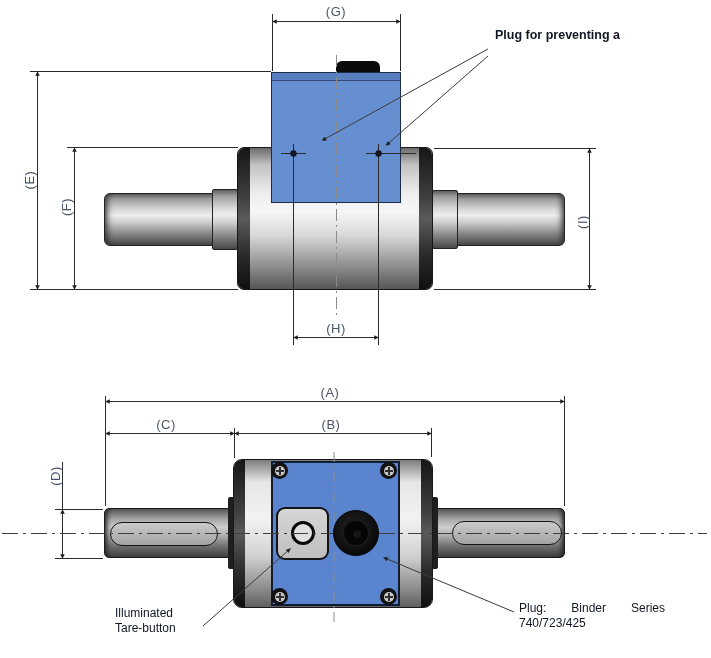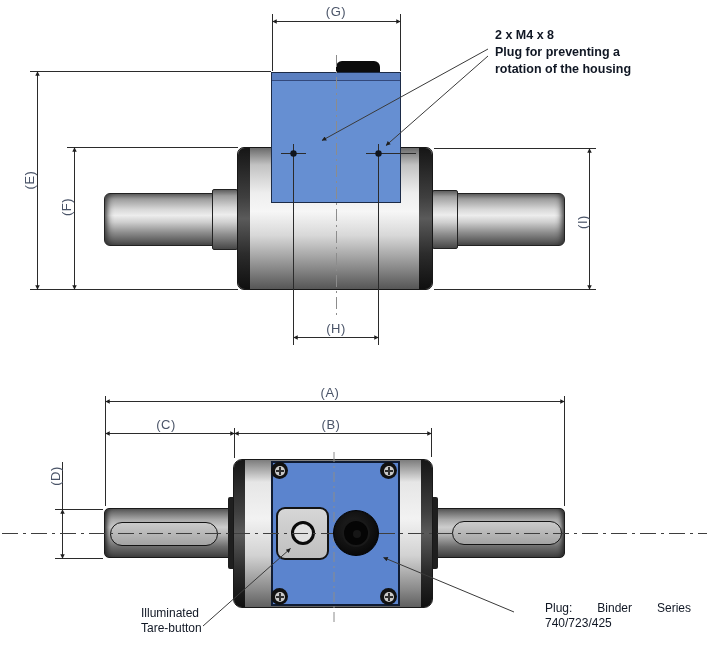--- a/index.html
+++ b/index.html
@@ -14,21 +14,21 @@
   .body-face{background:linear-gradient(180deg,#7d7d7d 0%,#e6e6e6 15%,#f2f2f2 40%,#d2d2d2 65%,#8a8a8a 88%,#606060 100%);border:1.5px solid #181818;}
   .dark-ring{background:linear-gradient(180deg,#161616 0%,#3f3f3f 35%,#5a5a5a 50%,#2c2c2c 75%,#0f0f0f 100%);}
   .keyway{border:1.5px solid #141414;border-radius:12px;background:linear-gradient(180deg,#cacaca,#a3a3a3);}
   .screw{width:17px;height:17px;border-radius:50%;background:#111;display:flex;align-items:center;justify-content:center;}
   .screw .sc-in{position:relative;width:10px;height:10px;border-radius:50%;background:#c9c9c9;}
   .screw .sc-in::before{content:"";position:absolute;left:1px;top:4px;width:8px;height:2px;background:#2f2f2f;}
   .screw .sc-in::after{content:"";position:absolute;left:4px;top:1px;width:2px;height:8px;background:#2f2f2f;}
   .dim-label{position:absolute;font-size:13px;color:#4a5468;letter-spacing:0.5px;transform:translate(-50%,-50%);white-space:nowrap;z-index:12;}
   .dim-label.vert{transform:translate(-50%,-50%) rotate(-90deg);}
   .note{position:absolute;font-size:12.5px;font-weight:600;color:#101724;line-height:17px;z-index:12;white-space:nowrap;}
-  .note-light{font-weight:500;font-size:12px;line-height:15px;margin-left:26px;}
+  .note-light{font-weight:500;font-size:12px;line-height:15px;}
   #overlay{position:absolute;left:0;top:0;width:711px;height:658px;z-index:10;pointer-events:none;}
   .plug{z-index:11;}
 </style>
 </head>
 <body>
 
 <div id="canvas">
 
   <div class="abs cyl-top" style="left:104px;top:193px;width:134px;height:53px;border-radius:6px 0 0 6px;box-shadow:inset 7px 0 6px -5px #2e2e2e;"></div>
   <div class="abs cyl-top" style="left:212px;top:189px;width:26px;height:61px;border-radius:2px;"></div>
@@ -160,23 +160,21 @@
   <div class="dim-label vert" style="left:29px;top:180px;">(E)</div>
   <div class="dim-label vert" style="left:66px;top:207px;">(F)</div>
   <div class="dim-label vert" style="left:582px;top:222px;">(I)</div>
   <div class="dim-label" style="left:336px;top:328px;">(H)</div>
   <div class="dim-label" style="left:330px;top:392px;">(A)</div>
   <div class="dim-label" style="left:166px;top:424px;">(C)</div>
   <div class="dim-label" style="left:331px;top:424px;">(B)</div>
   <div class="dim-label vert" style="left:55px;top:476px;">(D)</div>
 
   <div class="note" style="left:495px;top:27px;">
-    <div>2 x M4 x 8</div>
     <div>Plug for preventing a</div>
-    <div>rotation of the housing</div>
   </div>
   <div class="note note-light" style="left:115px;top:606px;">
     <div>Illuminated</div>
     <div>Tare-button</div>
   </div>
   <div class="note note-light" style="left:519px;top:601px;width:146px;">
     <div style="display:flex;justify-content:space-between;text-align:right;">
       <span>Plug:</span>
       <span>Binder</span>
       <span>Series</span>

